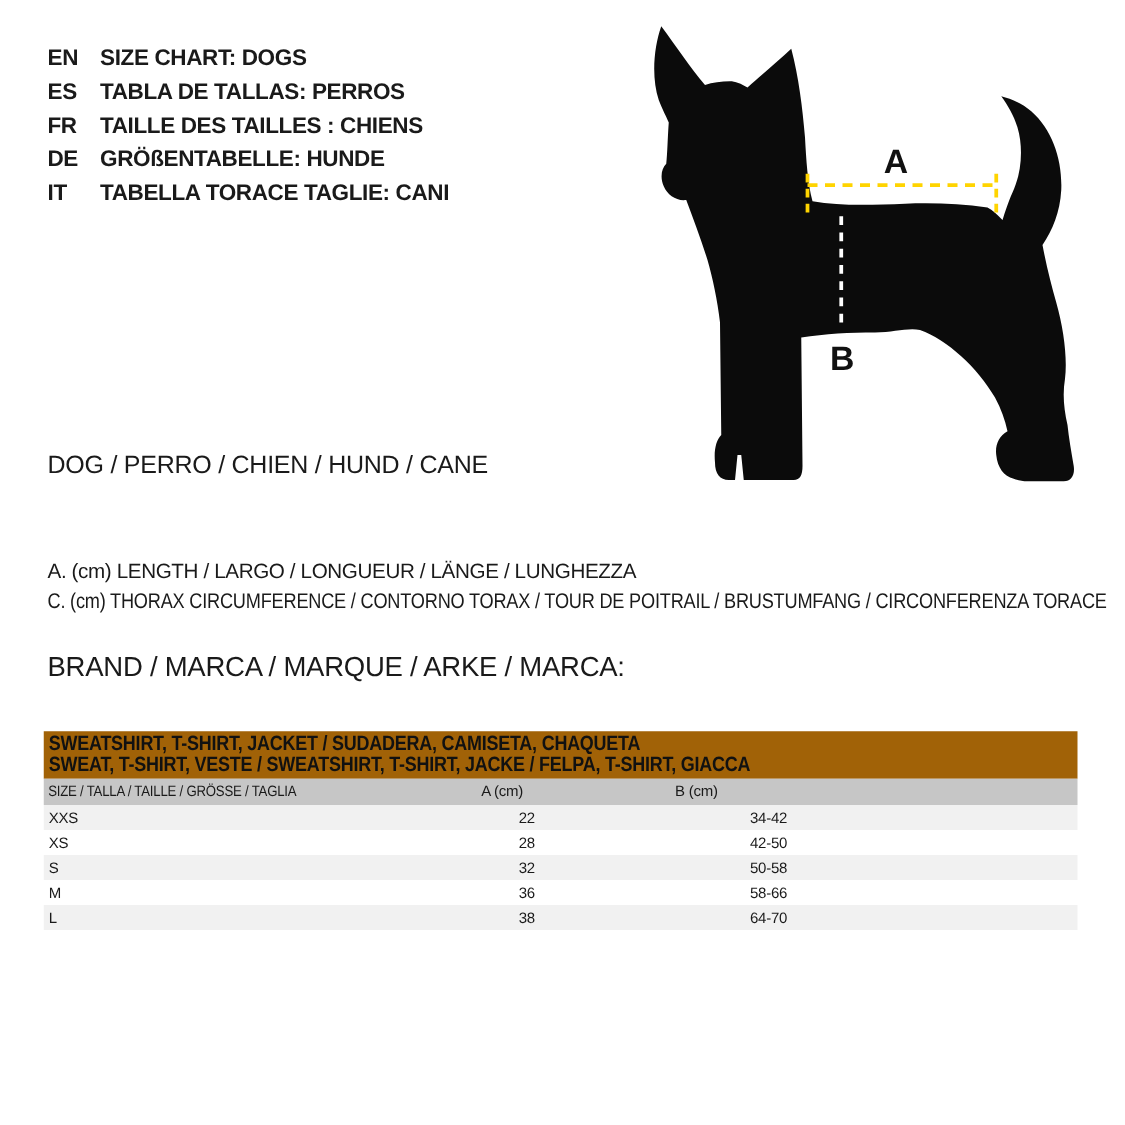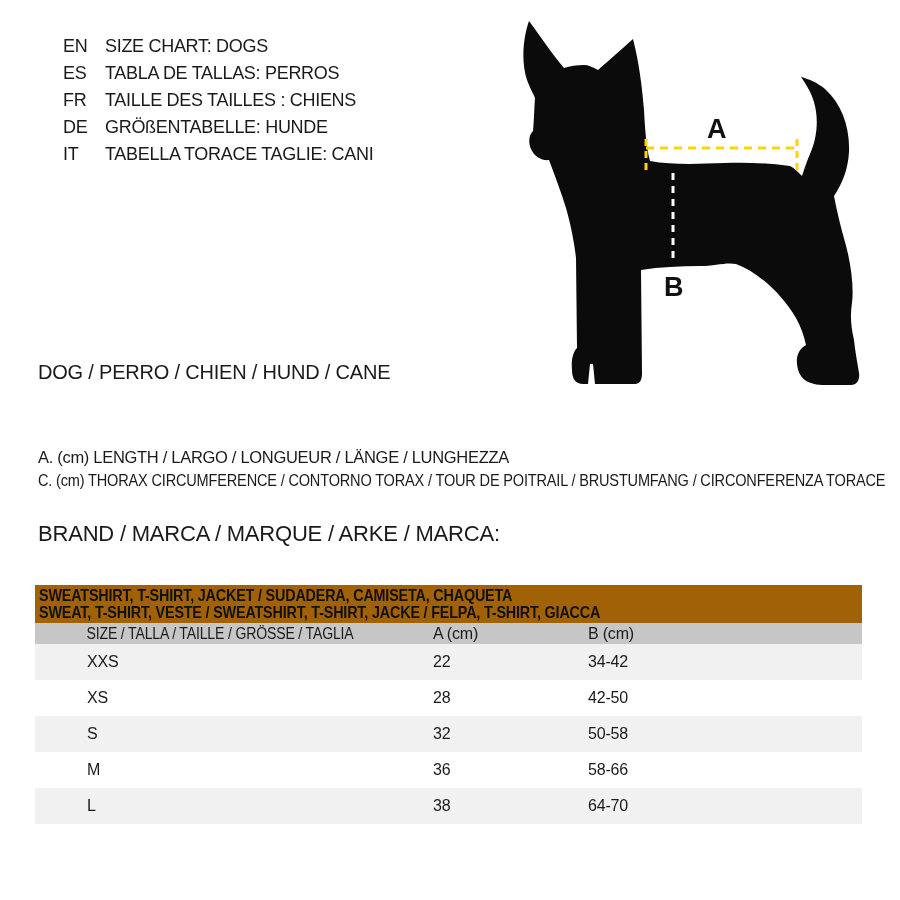--- a/index.html
+++ b/index.html
@@ -6,21 +6,21 @@
   body{
     width:900px;height:900px;background:#ffffff;
     font-family:"Liberation Sans", sans-serif;
     color:#1a1a1a;position:relative;overflow:hidden;
     -webkit-font-smoothing:antialiased;
   }
   .sheet{position:absolute;inset:0;}
 
   
   .lang-block{position:absolute;left:38px;top:33px;}
-  .lang-row{display:flex;line-height:27px;font-size:18px;letter-spacing:-0.3px;font-weight:400;margin-left:25px;}
+  .lang-row{display:flex;line-height:27px;font-size:18px;letter-spacing:-0.3px;font-weight:700;}
   .lang-code{width:42px;flex:0 0 42px;}
   .lang-title{white-space:nowrap;}
 
   
   .dog-figure{position:absolute;left:500px;top:0;width:400px;height:400px;}
   .dog-figure svg{width:100%;height:100%;display:block;}
   .marker-label{font-family:"Liberation Sans",sans-serif;font-weight:bold;font-size:27px;fill:#111111;}
 
   
   .dog-caption{position:absolute;left:38px;top:361px;font-size:20px;letter-spacing:-0.2px;white-space:nowrap;}
@@ -29,23 +29,23 @@
   .measure-c{top:471px;font-size:17px;letter-spacing:-0.2px;transform:scaleX(0.855);transform-origin:left center;}
   .brand-line{position:absolute;left:38px;top:521px;font-size:22px;letter-spacing:-0.2px;white-space:nowrap;}
 
   
   .size-table{position:absolute;left:35px;top:585px;width:827px;}
   .tbl-title{background:#a16207;padding:2px 0 2px 4px;}
   .tbl-title-line{
     font-weight:bold;font-size:16.5px;line-height:17px;color:#111111;
     white-space:nowrap;transform:scaleX(0.87);transform-origin:left center;letter-spacing:-0.2px;
   }
-  .tbl-row{display:grid;grid-template-columns:350px 155px 130px 1fr;align-items:center;font-size:16px;letter-spacing:-0.2px;padding-left:48px;}
+  .tbl-row{display:grid;grid-template-columns:350px 155px 130px 1fr;align-items:center;font-size:12px;letter-spacing:-0.2px;}
   .tbl-head{background:#C6C6C6;height:21px;line-height:21px;}
-  .tbl-body-row{height:36px;line-height:20px;background:#ffffff;}
+  .tbl-body-row{height:20px;line-height:20px;background:#ffffff;gap:30px;}
   .tbl-body-row:nth-child(odd){background:#F1F1F1;}
   .c-size{padding-left:4px;white-space:nowrap;}
   .squeeze{transform:scaleX(0.88);transform-origin:left center;}
   .c-a,.c-b{white-space:nowrap;}
 </style>
 </head>
 <body>
 
 <div class="sheet">
 

